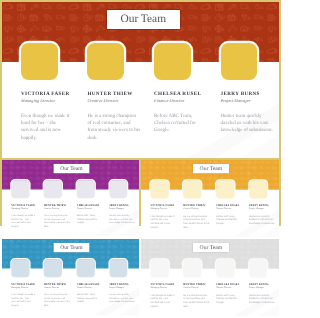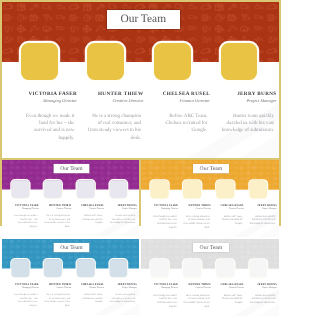--- a/index.html
+++ b/index.html
@@ -1,19 +1,19 @@
 <!DOCTYPE html>
 <html><head>
 <meta charset="utf-8">
 <style>
   html,body{margin:0;padding:0;background:#fff;}
   body{width:281px;height:318px;overflow:hidden;font-family:"Liberation Serif",serif;
        -webkit-font-smoothing:antialiased;text-rendering:geometricPrecision;}
 
-  .page{position:relative;width:281px;height:226px;background:#E0CA6D;text-align:right;}
+  .page{position:relative;width:281px;height:226px;background:#E0CA6D;}
   .tile{position:absolute;overflow:hidden;background:#fff;}
   .inner{position:absolute;left:0;top:0;width:279px;height:156px;transform-origin:0 0;background:#fff;overflow:hidden;will-change:opacity;}
   .band{position:absolute;left:0;top:0;width:279px;height:60px;overflow:hidden;}
   .patsvg{position:absolute;left:0;top:0;width:279px;height:60px;}
   .banner{position:absolute;left:104.5px;top:8px;width:73.5px;height:19px;background:#fff;display:flex;align-items:center;justify-content:center;box-shadow:0 0 1.6px rgba(0,0,0,.55);}
   .banner span{will-change:opacity;font-size:11.4px;color:#55555a;line-height:1;position:relative;top:0.6px;}
   .av{position:absolute;top:41.4px;width:36.5px;height:36.5px;border-radius:7.5px;box-shadow:0 0 0 2.2px #fffef8;}
   .col{position:absolute;top:90px;width:56px;will-change:opacity;}
   .nm{font-size:5.15px;font-weight:bold;color:#393941;letter-spacing:.35px;white-space:nowrap;line-height:1;}
   .rl{font-size:4.4px;font-style:italic;color:#73737d;margin-top:1.7px;white-space:nowrap;line-height:1;}

